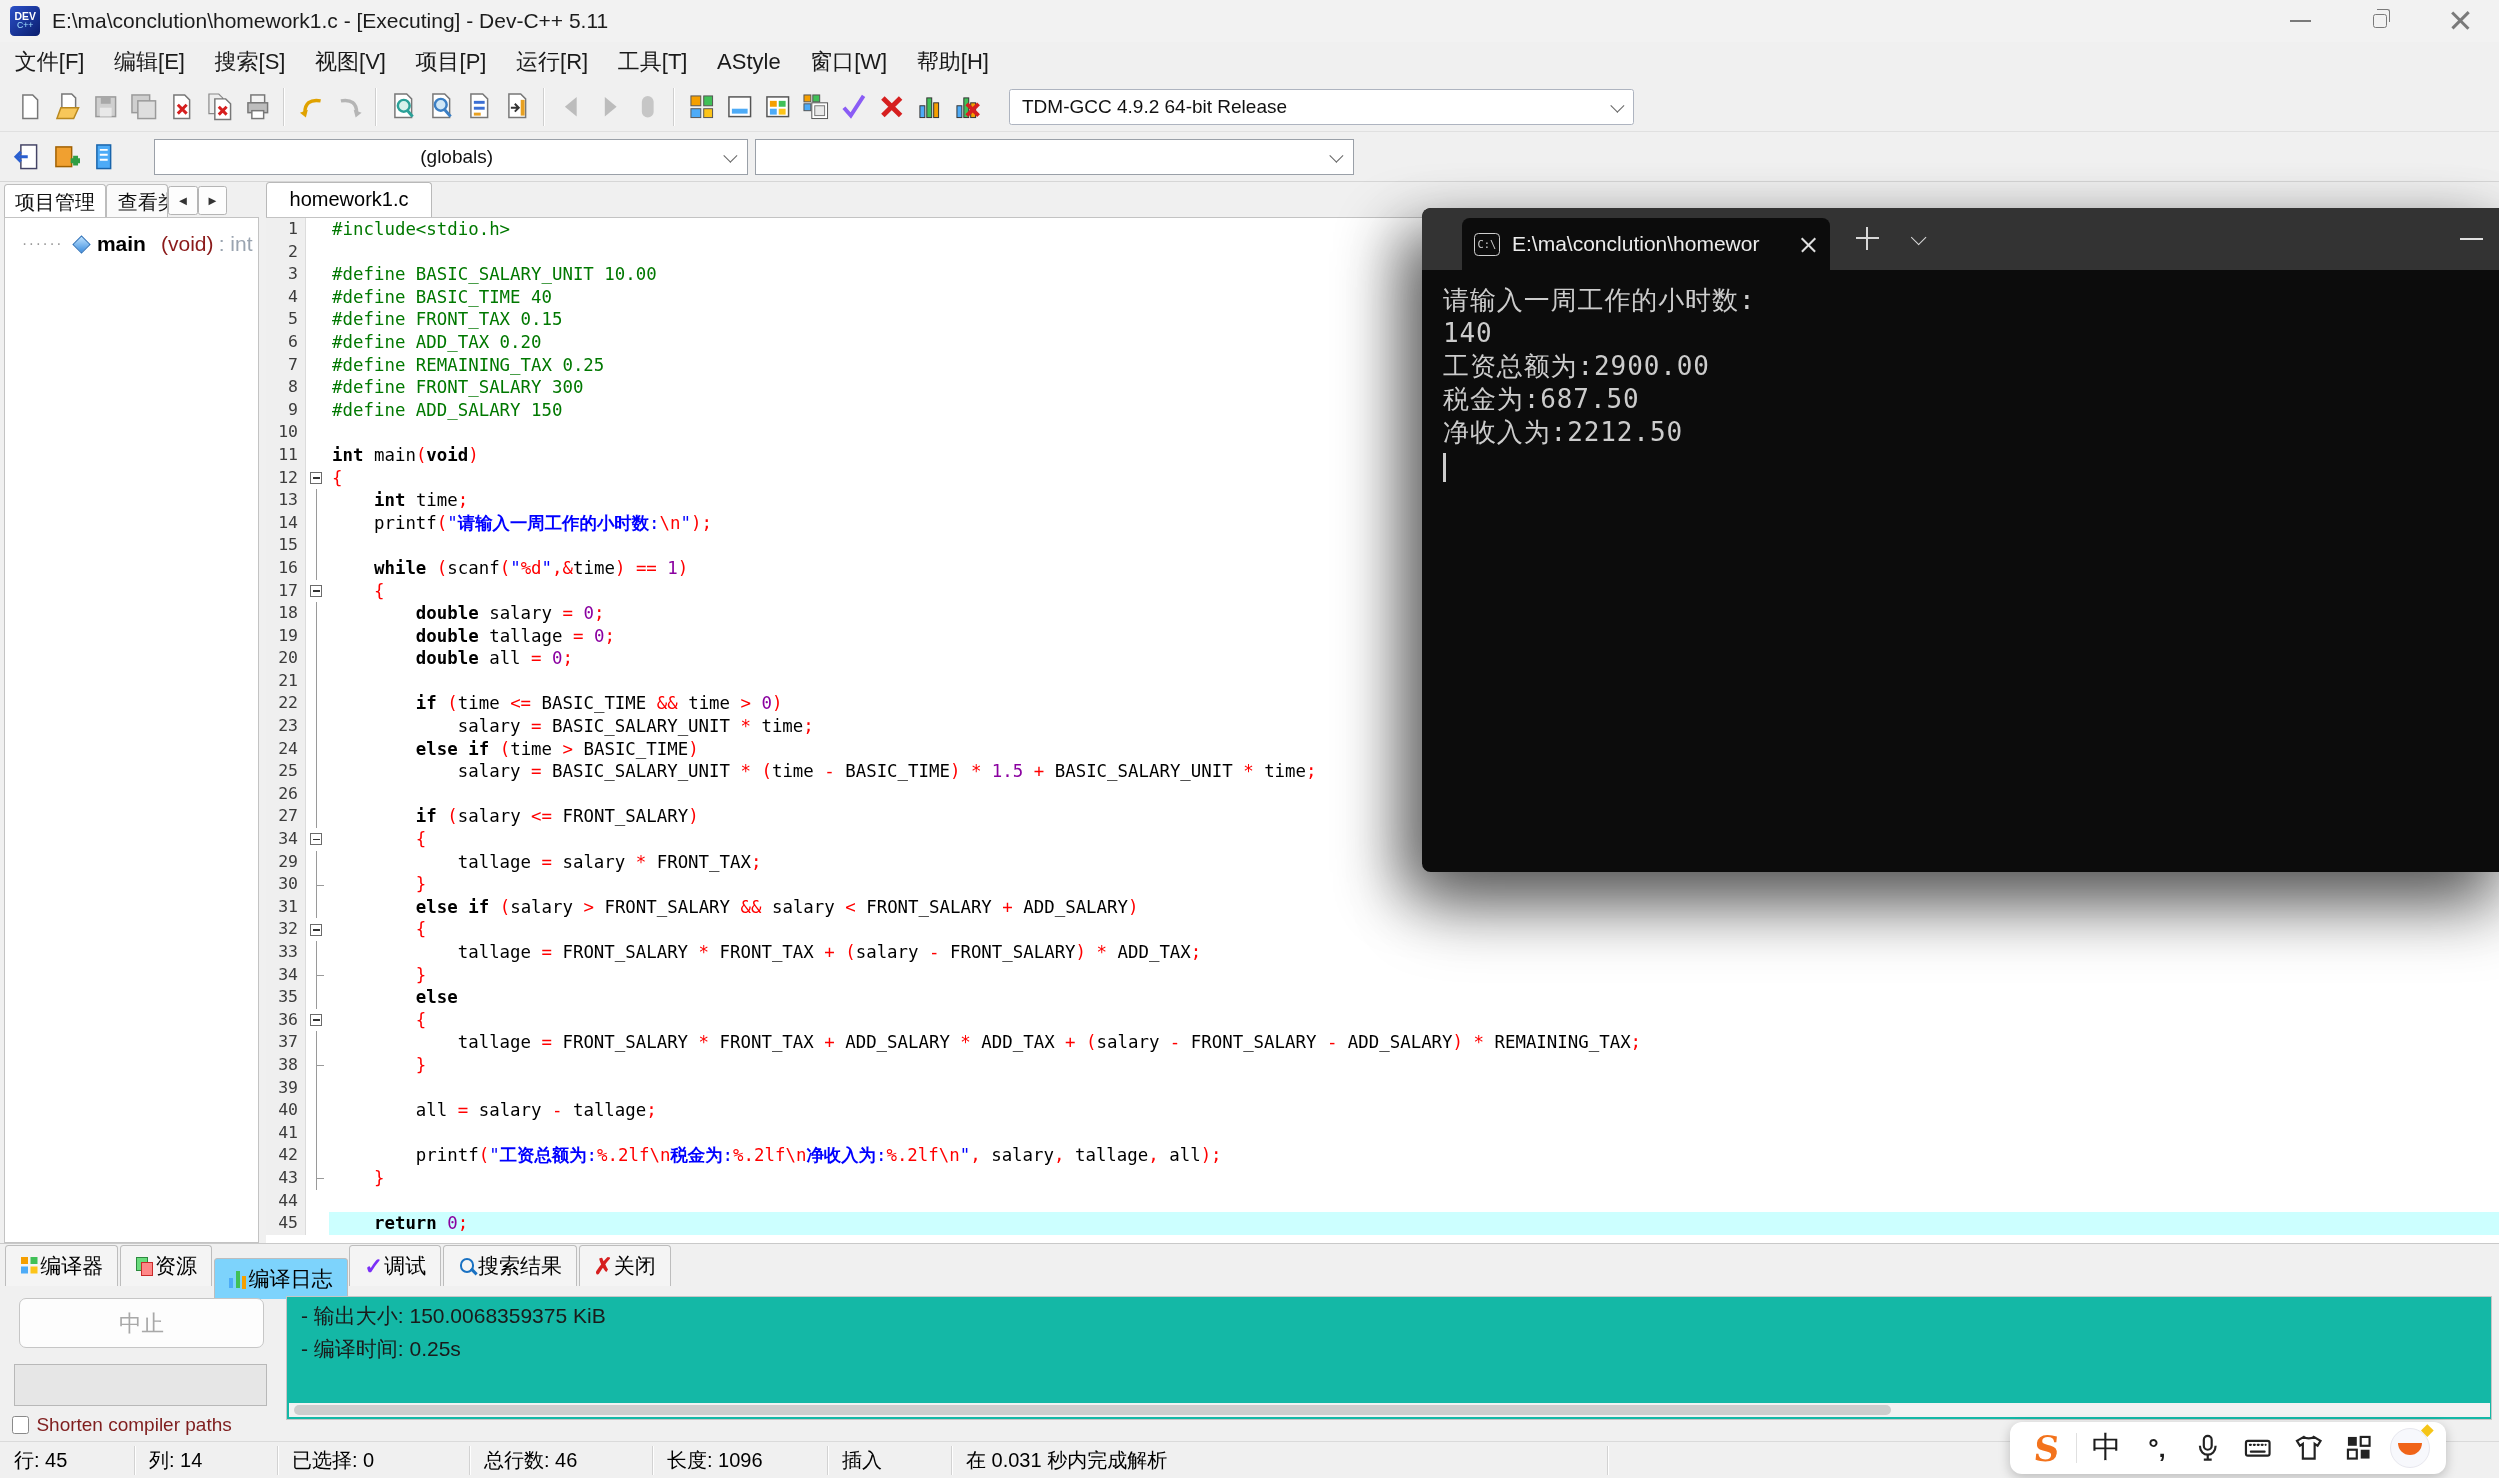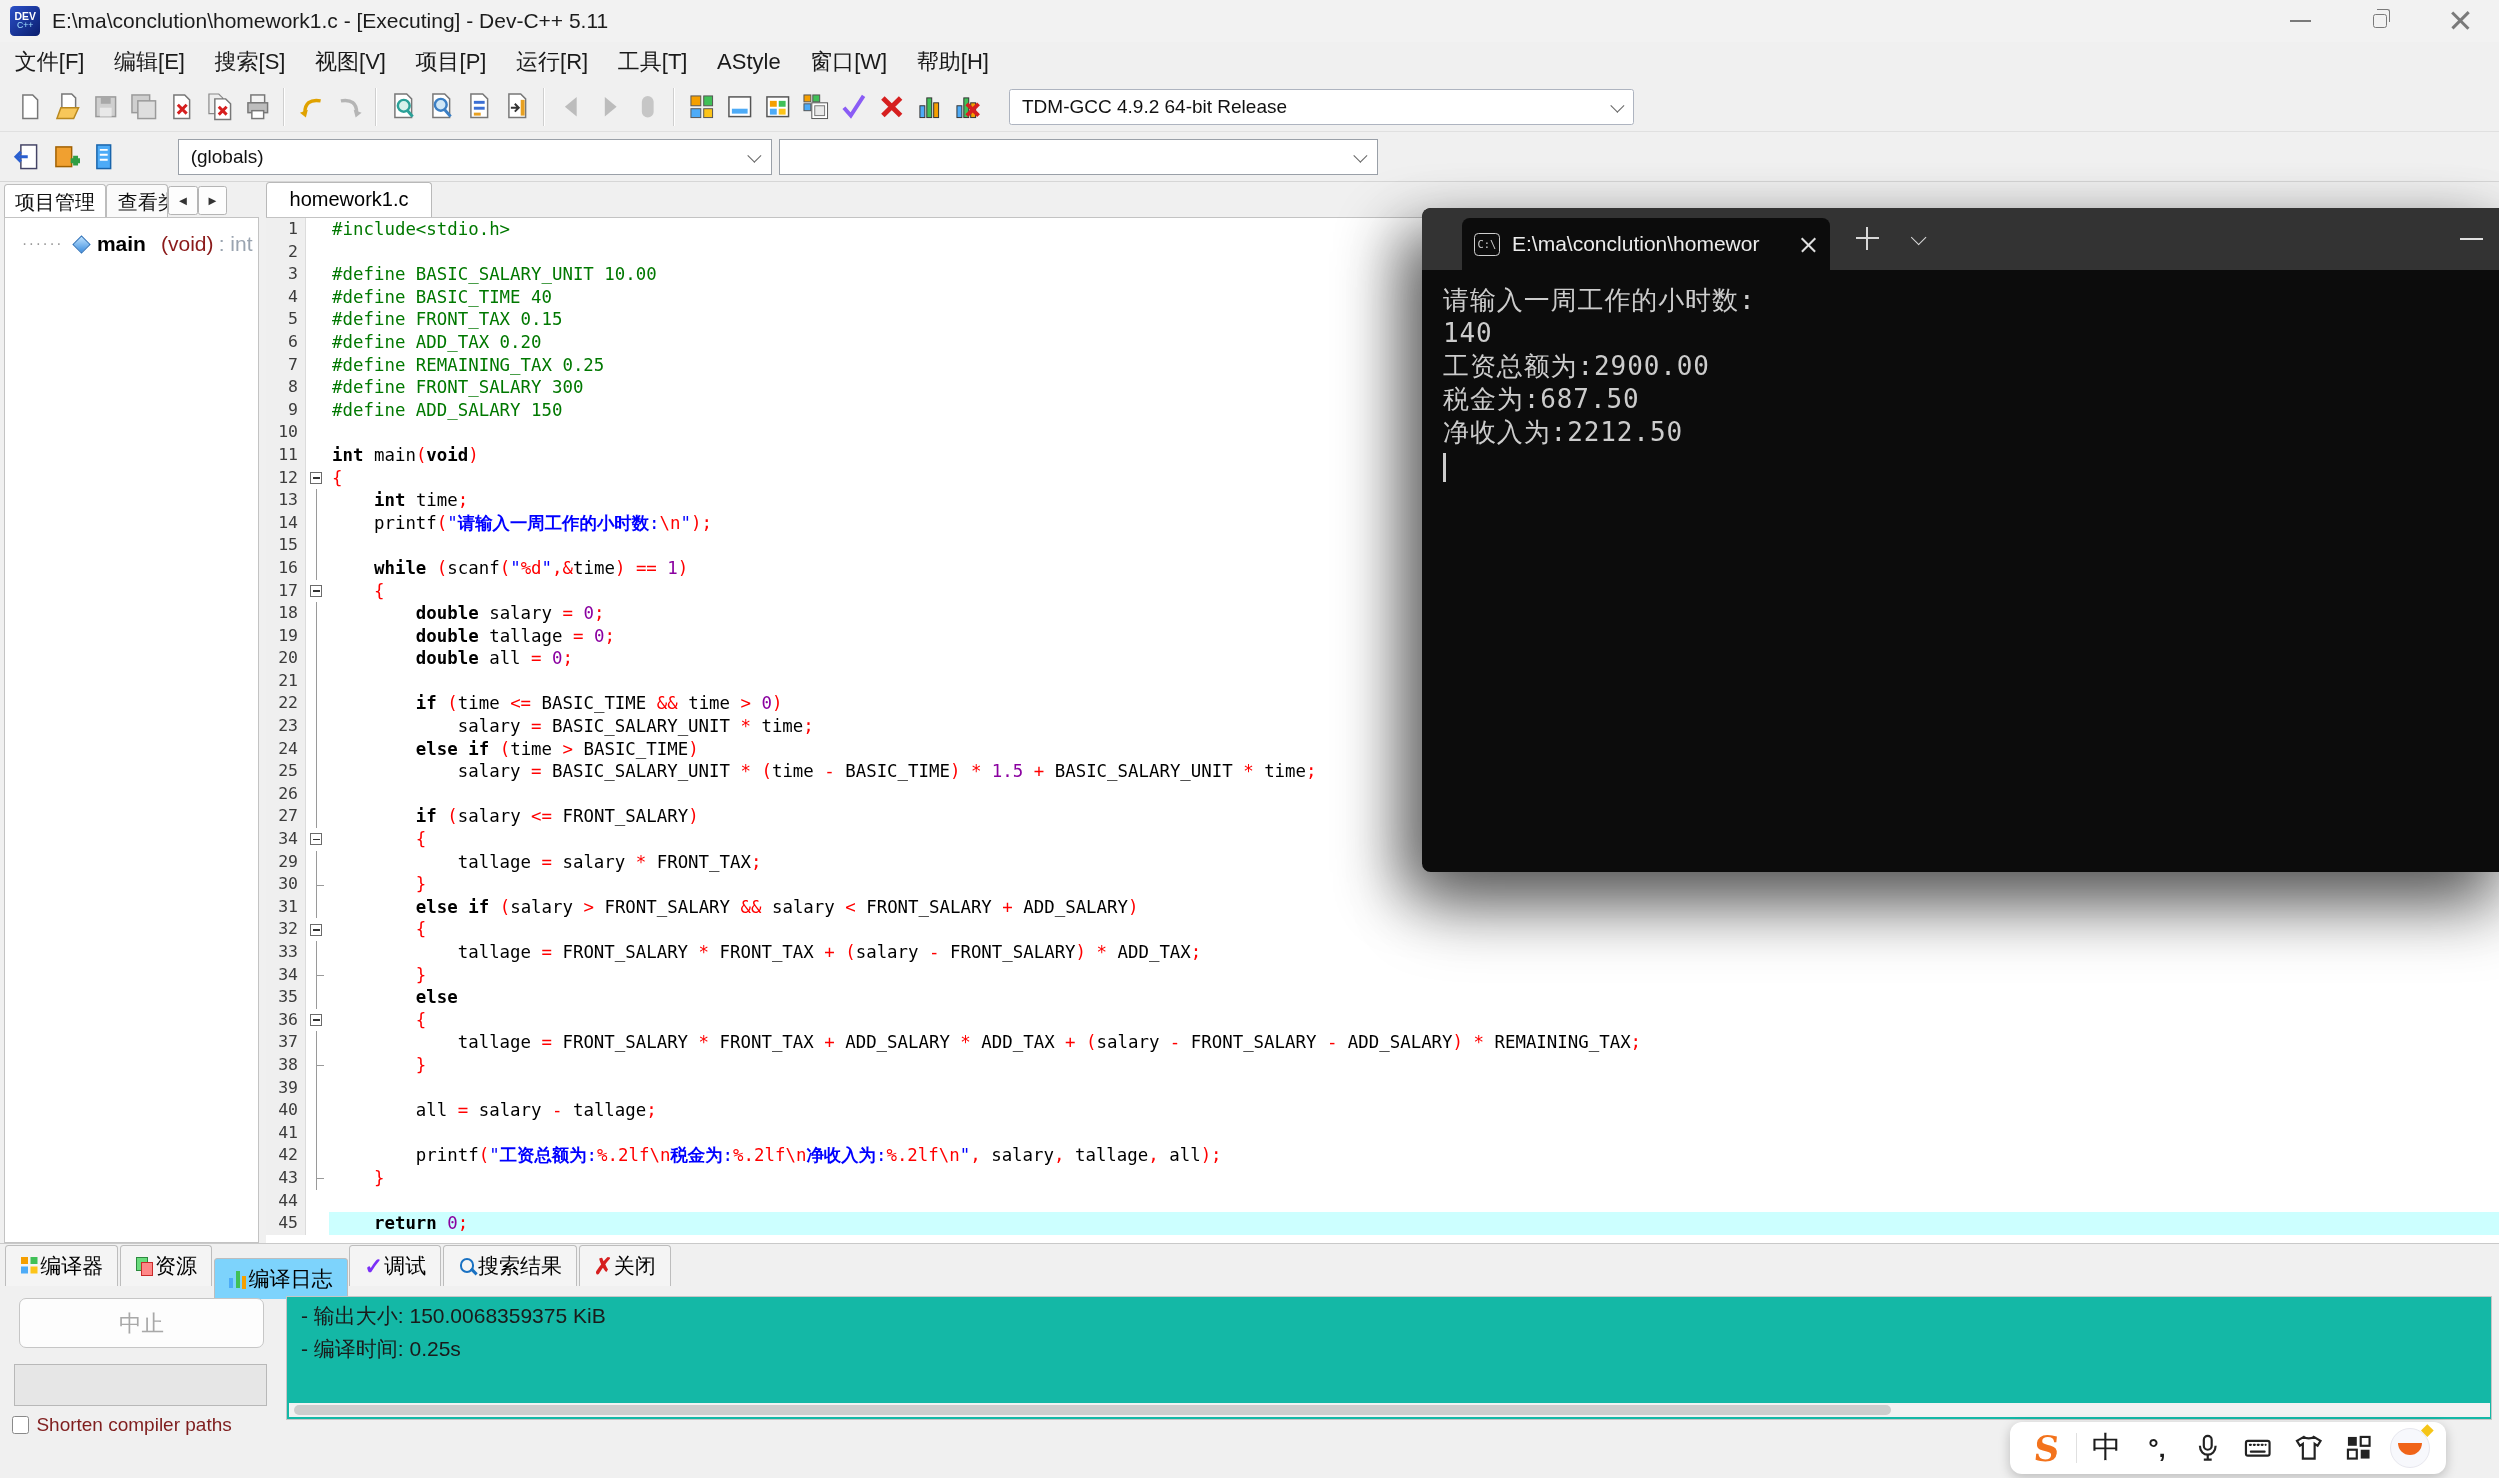--- a/index.html
+++ b/index.html
@@ -38,21 +38,21 @@
   #toolbar2 { position:absolute; left:0; top:132px; width:2500px; height:50px; display:flex; align-items:center;
               border-bottom:0.9px solid #d6d6d6; }
   .tbsep { width:1.7px; height:38px; margin:0 7px; border-left:0.9px solid #cfcfcf; border-right:0.9px solid #fff; }
   .tb { width:38px; height:38px; display:flex; align-items:center; justify-content:center; }
   .tb svg { width:29.5px; height:29.5px; }
   .combo { height:36px; background:#fff; border:0.9px solid #9aA0a8; display:flex; align-items:center;
            font-size:19px; color:#111; padding-left:12px; position:relative; }
   .combo .chev { position:absolute; right:12px; top:12px; width:10.4px; height:10.4px;
                  border-right:1.7px solid #666; border-bottom:1.7px solid #666; transform:rotate(45deg) translateY(-1.7px); }
   #compilerCombo { width:625px; margin-left:22.6px; border-radius:2.6px; border:0.9px solid #aeb4c0; }
-  #globalsCombo { width:594px; margin-left:55px; }
+  #globalsCombo { width:594px; margin-left:31px;justify-content:center; }
   #classCombo   { width:599px; margin-left:7px; }
 
   
   #leftpanel-tabs { position:absolute; left:3.5px; top:184px; width:257px; height:35px; display:flex; }
   .ltab { font-size:20px; color:#111; padding:3.5px 10.4px 0 10.4px; border:0.9px solid #bdbdbd; border-bottom:none;
           background:#fafafa; border-radius:3.5px 3.5px 0 0; white-space:nowrap; overflow:hidden; }
   .ltab.active { background:#fff; }
   .ltab.clip { max-width:62px; }
   .arrowbtn { width:29.5px; height:29.5px; margin-top:1.7px; background:#fdfdfd; border:0.9px solid #b5b5b5;
               display:flex; align-items:center; justify-content:center; font-size:13px; color:#333; border-radius:2.6px; }
@@ -779,20 +779,30 @@
       <div id="loglines">
           <div class="logline">- 输出大小: 150.0068359375 KiB</div>
           <div class="logline">- 编译时间: 0.25s</div>
         </div>
       <div id="loghscroll">
           <div class="thumb"></div>
         </div>
     </div>
   </div>
 
+  <div id="statusbar">
+      <div class="stcell">行: 45</div>
+      <div class="stcell">列: 14</div>
+      <div class="stcell">已选择: 0</div>
+      <div class="stcell">总行数: 46</div>
+      <div class="stcell">长度: 1096</div>
+      <div class="stcell">插入</div>
+      <div class="stcell">在 0.031 秒内完成解析</div>
+      <div class="stfill"></div>
+    </div>
 </div>
 
 <div id="terminal">
   <div id="ttabbar">
     <div id="ttab">
       <span id="cmdico">C:\</span>
       <span id="ttitle">E:\ma\conclution\homewor</span>
       <span class="tx"></span>
     </div>
     <div id="tplus"></div>

